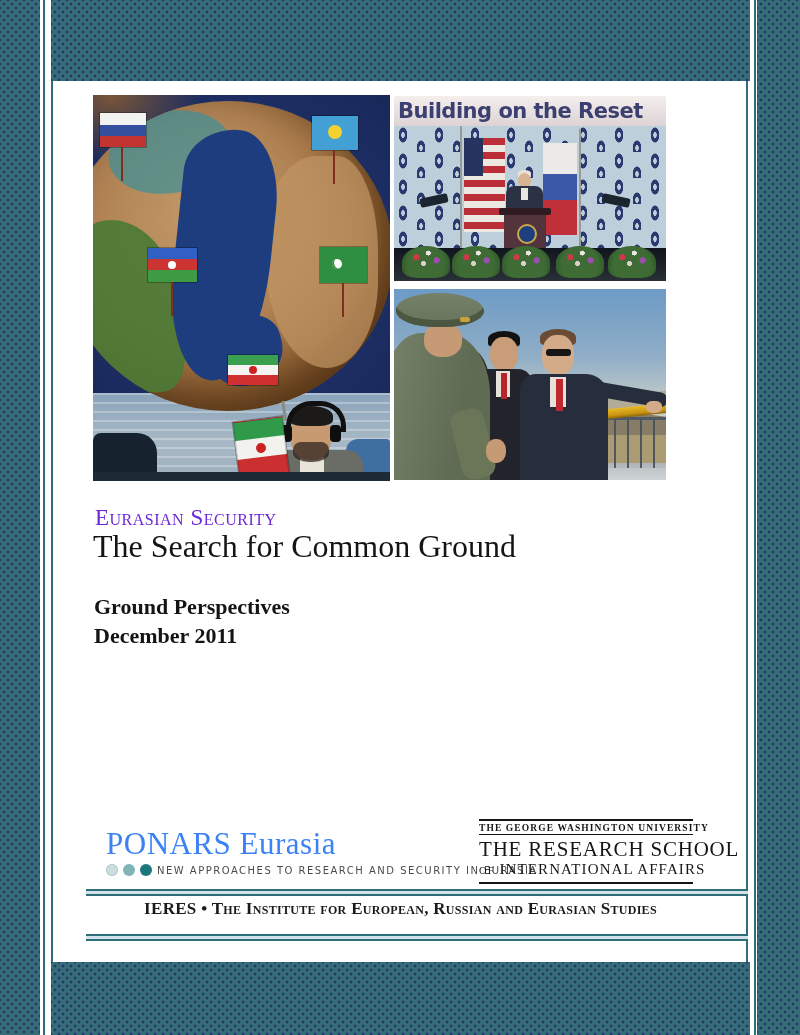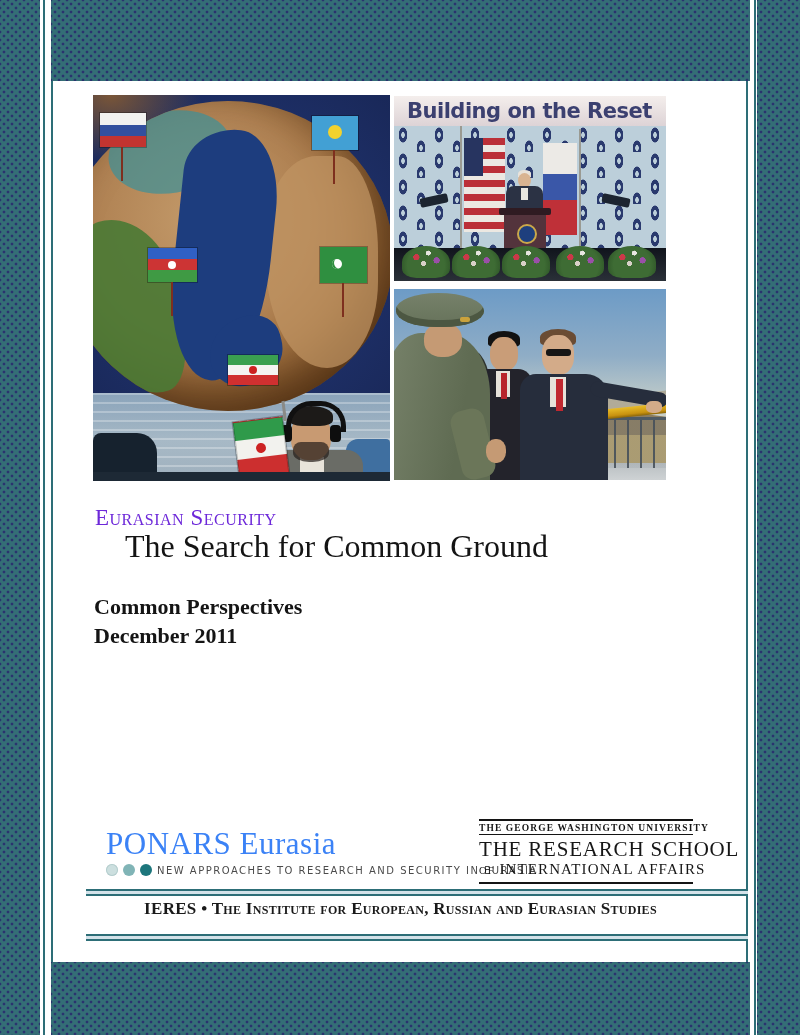--- a/index.html
+++ b/index.html
@@ -71,21 +71,21 @@
   .fl-irt:after  { content:""; position:absolute; right:-5px; top:-16px; width:3px; height:20px; background:#8a8a86; }
   .pl-dark-bl { left:0; top:338px; width:64px; height:48px; background:#16222e; border-radius:8px 20px 0 0; }
   .pl-blue-br { left:253px; top:344px; width:44px; height:42px; background:#3f6fa0; border-radius:12px 4px 0 0; }
   .pl-cup     { left:219px; top:362px; width:22px; height:18px; background:#8fb9d4; border-radius:3px; }
   .pl-desk    { left:0; top:377px; width:297px; height:9px; background:#1d2935; }
 
   
   .tr-banner { left:0; top:0; width:272px; height:30px;
     background:linear-gradient(180deg,#f4eeec 0,#ddd3d6 100%);
     font-family:"DejaVu Sans",sans-serif; font-weight:bold; font-size:21px;
-    letter-spacing:-0.5px; color:#3b4070; line-height:30px; padding-left:13px;
+    letter-spacing:-0.5px; color:#3b4070; line-height:30px; padding-left:4px;
     white-space:nowrap; overflow:hidden; }
   .tr-backdrop { left:0; top:30px; width:272px; height:122px; background-color:#bccfda;
     background-image:
       radial-gradient(4px 7px at 9px 9px,  rgba(0,0,0,0) 0 1.5px, #2a3a6e 2px 4px, rgba(0,0,0,0) 4.5px),
       radial-gradient(4px 7px at 27px 22px, rgba(0,0,0,0) 0 1.5px, #2a3a6e 2px 4px, rgba(0,0,0,0) 4.5px);
     background-size:36px 26px; }
   .tr-usflag { left:70px; top:42px; width:41px; height:94px;
     background:repeating-linear-gradient(180deg,#bb3038 0 7px,#ece8e2 7px 14px); }
   .tr-usflag:before { content:""; position:absolute; left:0; top:0; width:19px; height:38px; background:#273460; }
   .tr-usflag:after  { content:""; position:absolute; left:-4px; top:-12px; width:2px; height:122px; background:#9a9a92; }
@@ -144,21 +144,21 @@
     background:linear-gradient(100deg,#77826a,#5f6b52 70%); }
   .br-off-head { left:30px; top:34px; width:38px; height:34px; background:#c59a74; border-radius:45%; }
   .br-off-cap  { left:2px; top:4px; width:88px; height:34px; border-radius:48% 52% 46% 46%;
     background:linear-gradient(180deg,#76816a,#66725a); box-shadow:inset 0 -7px 0 #4c5742; }
   .br-off-cap:after { content:""; position:absolute; right:14px; bottom:5px; width:10px; height:5px; background:#caa23c; border-radius:2px; }
   .br-off-arm  { left:62px; top:120px; width:34px; height:70px; background:#6b7659; transform:rotate(-14deg); border-radius:12px; }
   .br-off-hand { left:92px; top:150px; width:20px; height:24px; background:#c59a74; border-radius:45%; }
 
   
   .series { left:95px; top:505px; font-variant:small-caps; font-size:23px; letter-spacing:.5px; color:#6d28d9; }
-  .title  { left:93px; top:528px; font-size:32px; color:#141414;margin-left:32px; }
+  .title  { left:93px; top:528px; font-size:32px; color:#141414; }
   .pp     { left:94px; top:592px; font-size:22px; font-weight:bold; color:#141414; line-height:29px; }
 
   .ponars { left:106px; top:827px; }
   .ponars-name { font-size:31px; color:#3b82f6; letter-spacing:.5px; line-height:34px; }
   .ponars-row { display:flex; align-items:center; margin-top:3px; }
   .pdot { width:12px; height:12px; border-radius:50%; margin-right:5px; }
   .pdot-1 { background:#ccdfdf; box-shadow:inset 0 0 0 1px #b4cdcd; }
   .pdot-2 { background:#80b4b6; }
   .pdot-3 { background:#1d767c; }
   .ponars-tag { margin-left:0; font-family:"DejaVu Sans",sans-serif; font-size:10px;
@@ -264,21 +264,21 @@
     <div class="br-off-body"></div>
     <div class="br-off-head"></div>
     <div class="br-off-cap"></div>
     <div class="br-off-arm"></div>
     <div class="br-off-hand"></div>
   </div>
 
   <div class="abs series">Eurasian Security</div>
   <div class="abs title">The Search for Common Ground</div>
   <div class="abs pp">
-    <div>Common Perspectives</div>
+    <div>Ground Perspectives</div>
     <div>December 2011</div>
   </div>
 
   <div class="abs ponars">
     <div class="ponars-name">PONARS Eurasia</div>
     <div class="ponars-row">
       <span class="pdot pdot-1"></span>
       <span class="pdot pdot-2"></span>
       <span class="pdot pdot-3"></span>
       <span class="ponars-tag">NEW APPROACHES TO RESEARCH AND SECURITY IN EURASIA</span>

